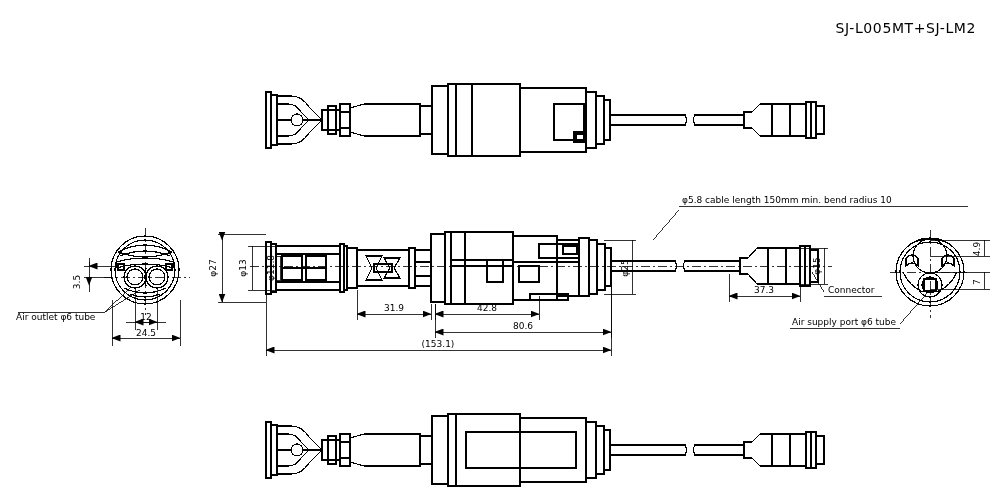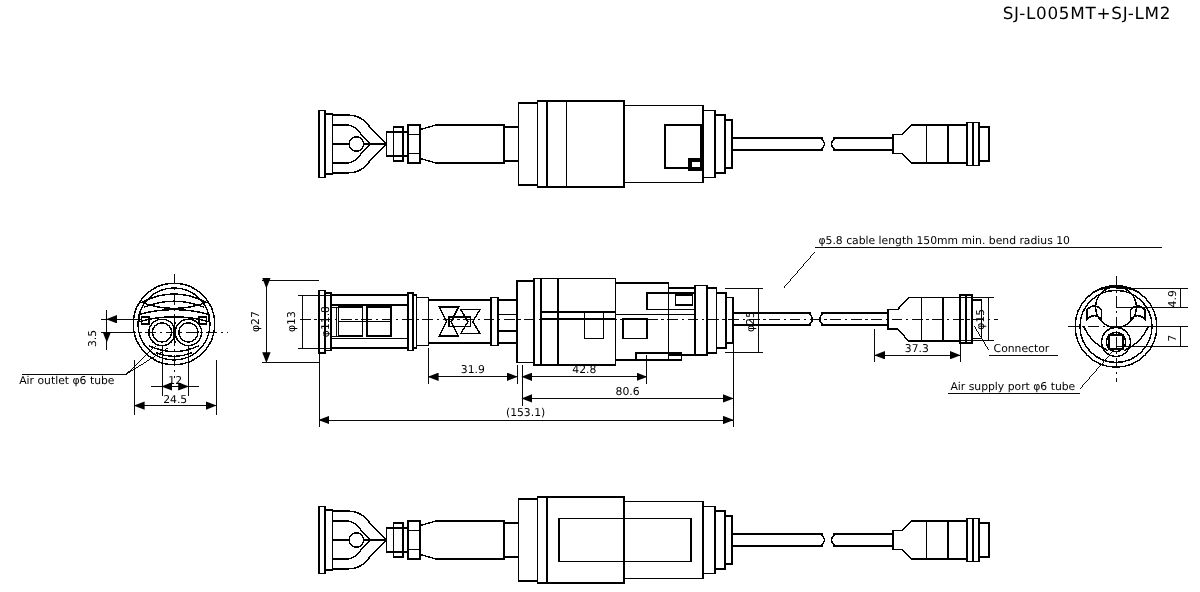--- a/index.html
+++ b/index.html
@@ -20,21 +20,21 @@
   }
   #sheet svg {
     position: absolute;
     top: 0;
     left: 0;
     display: block;
   }
   .title-text {
     position: absolute;
     right: 24px;
-    top: 4px;
+    top: 20px;
     font-family: "DejaVu Sans", sans-serif;
     font-size: 14px;
     letter-spacing: 0.6px;
     color: #000000;
     white-space: nowrap;
   }
 </style>
 </head>
 <body>
 

